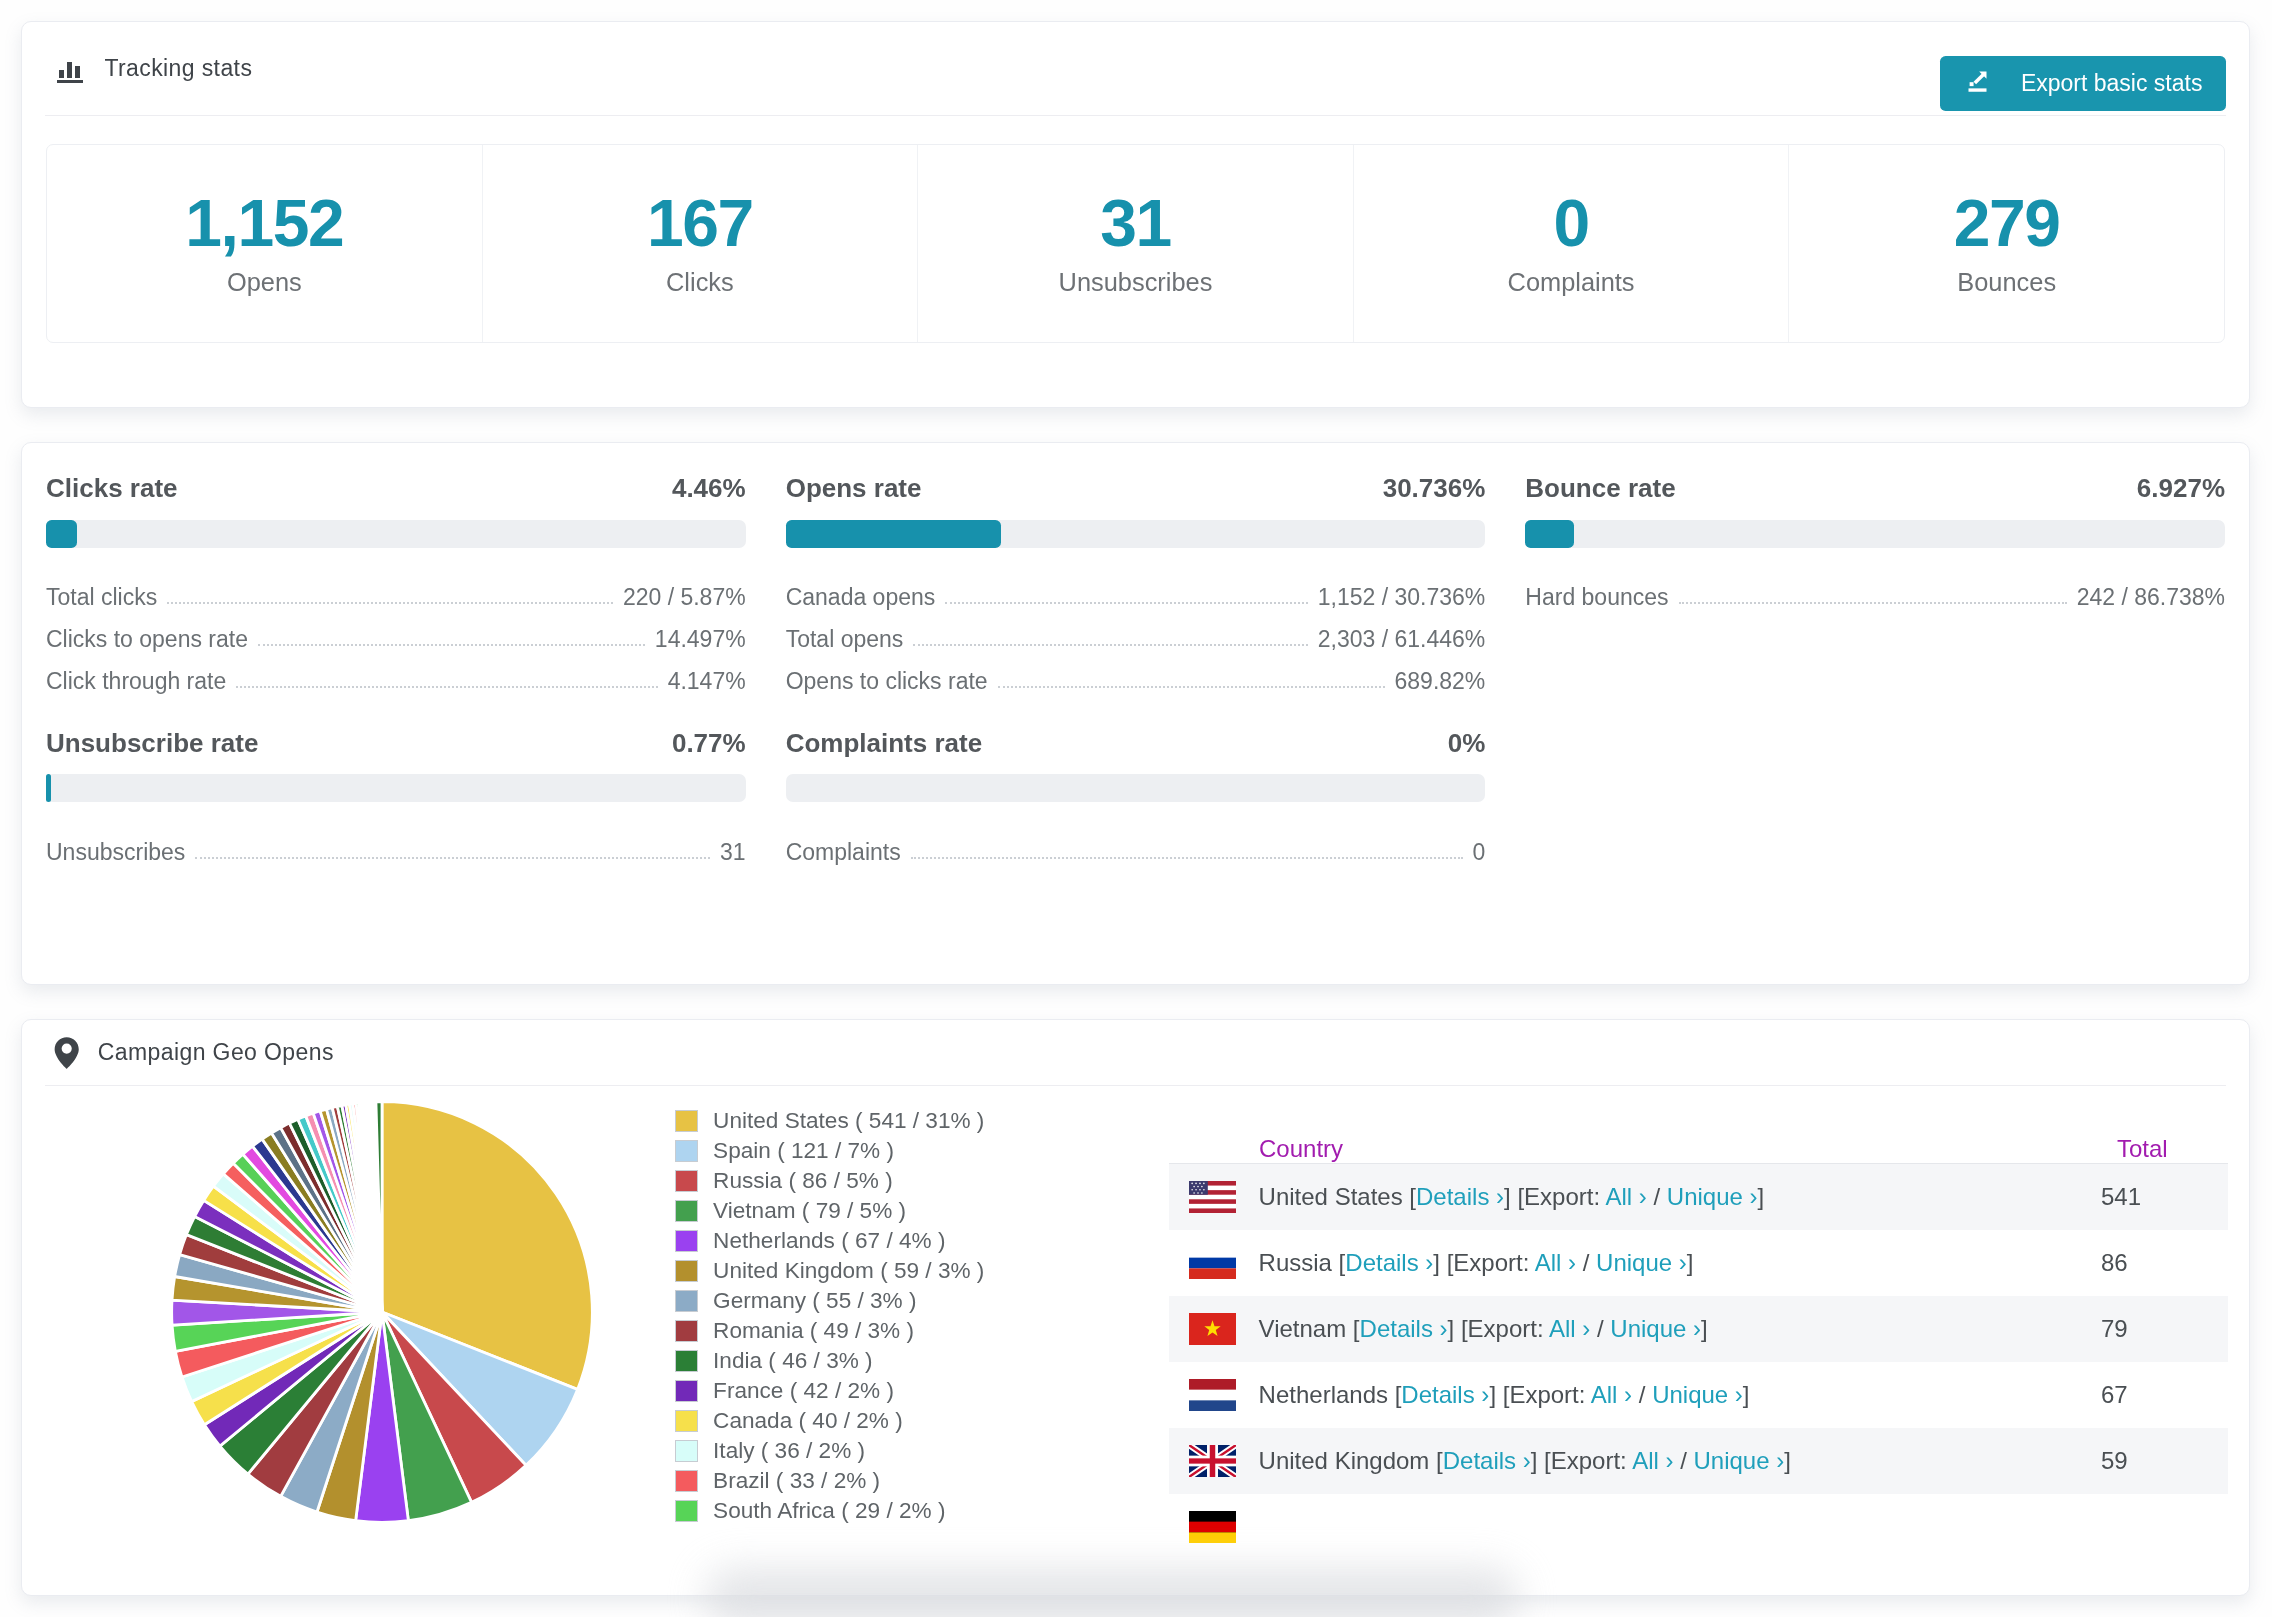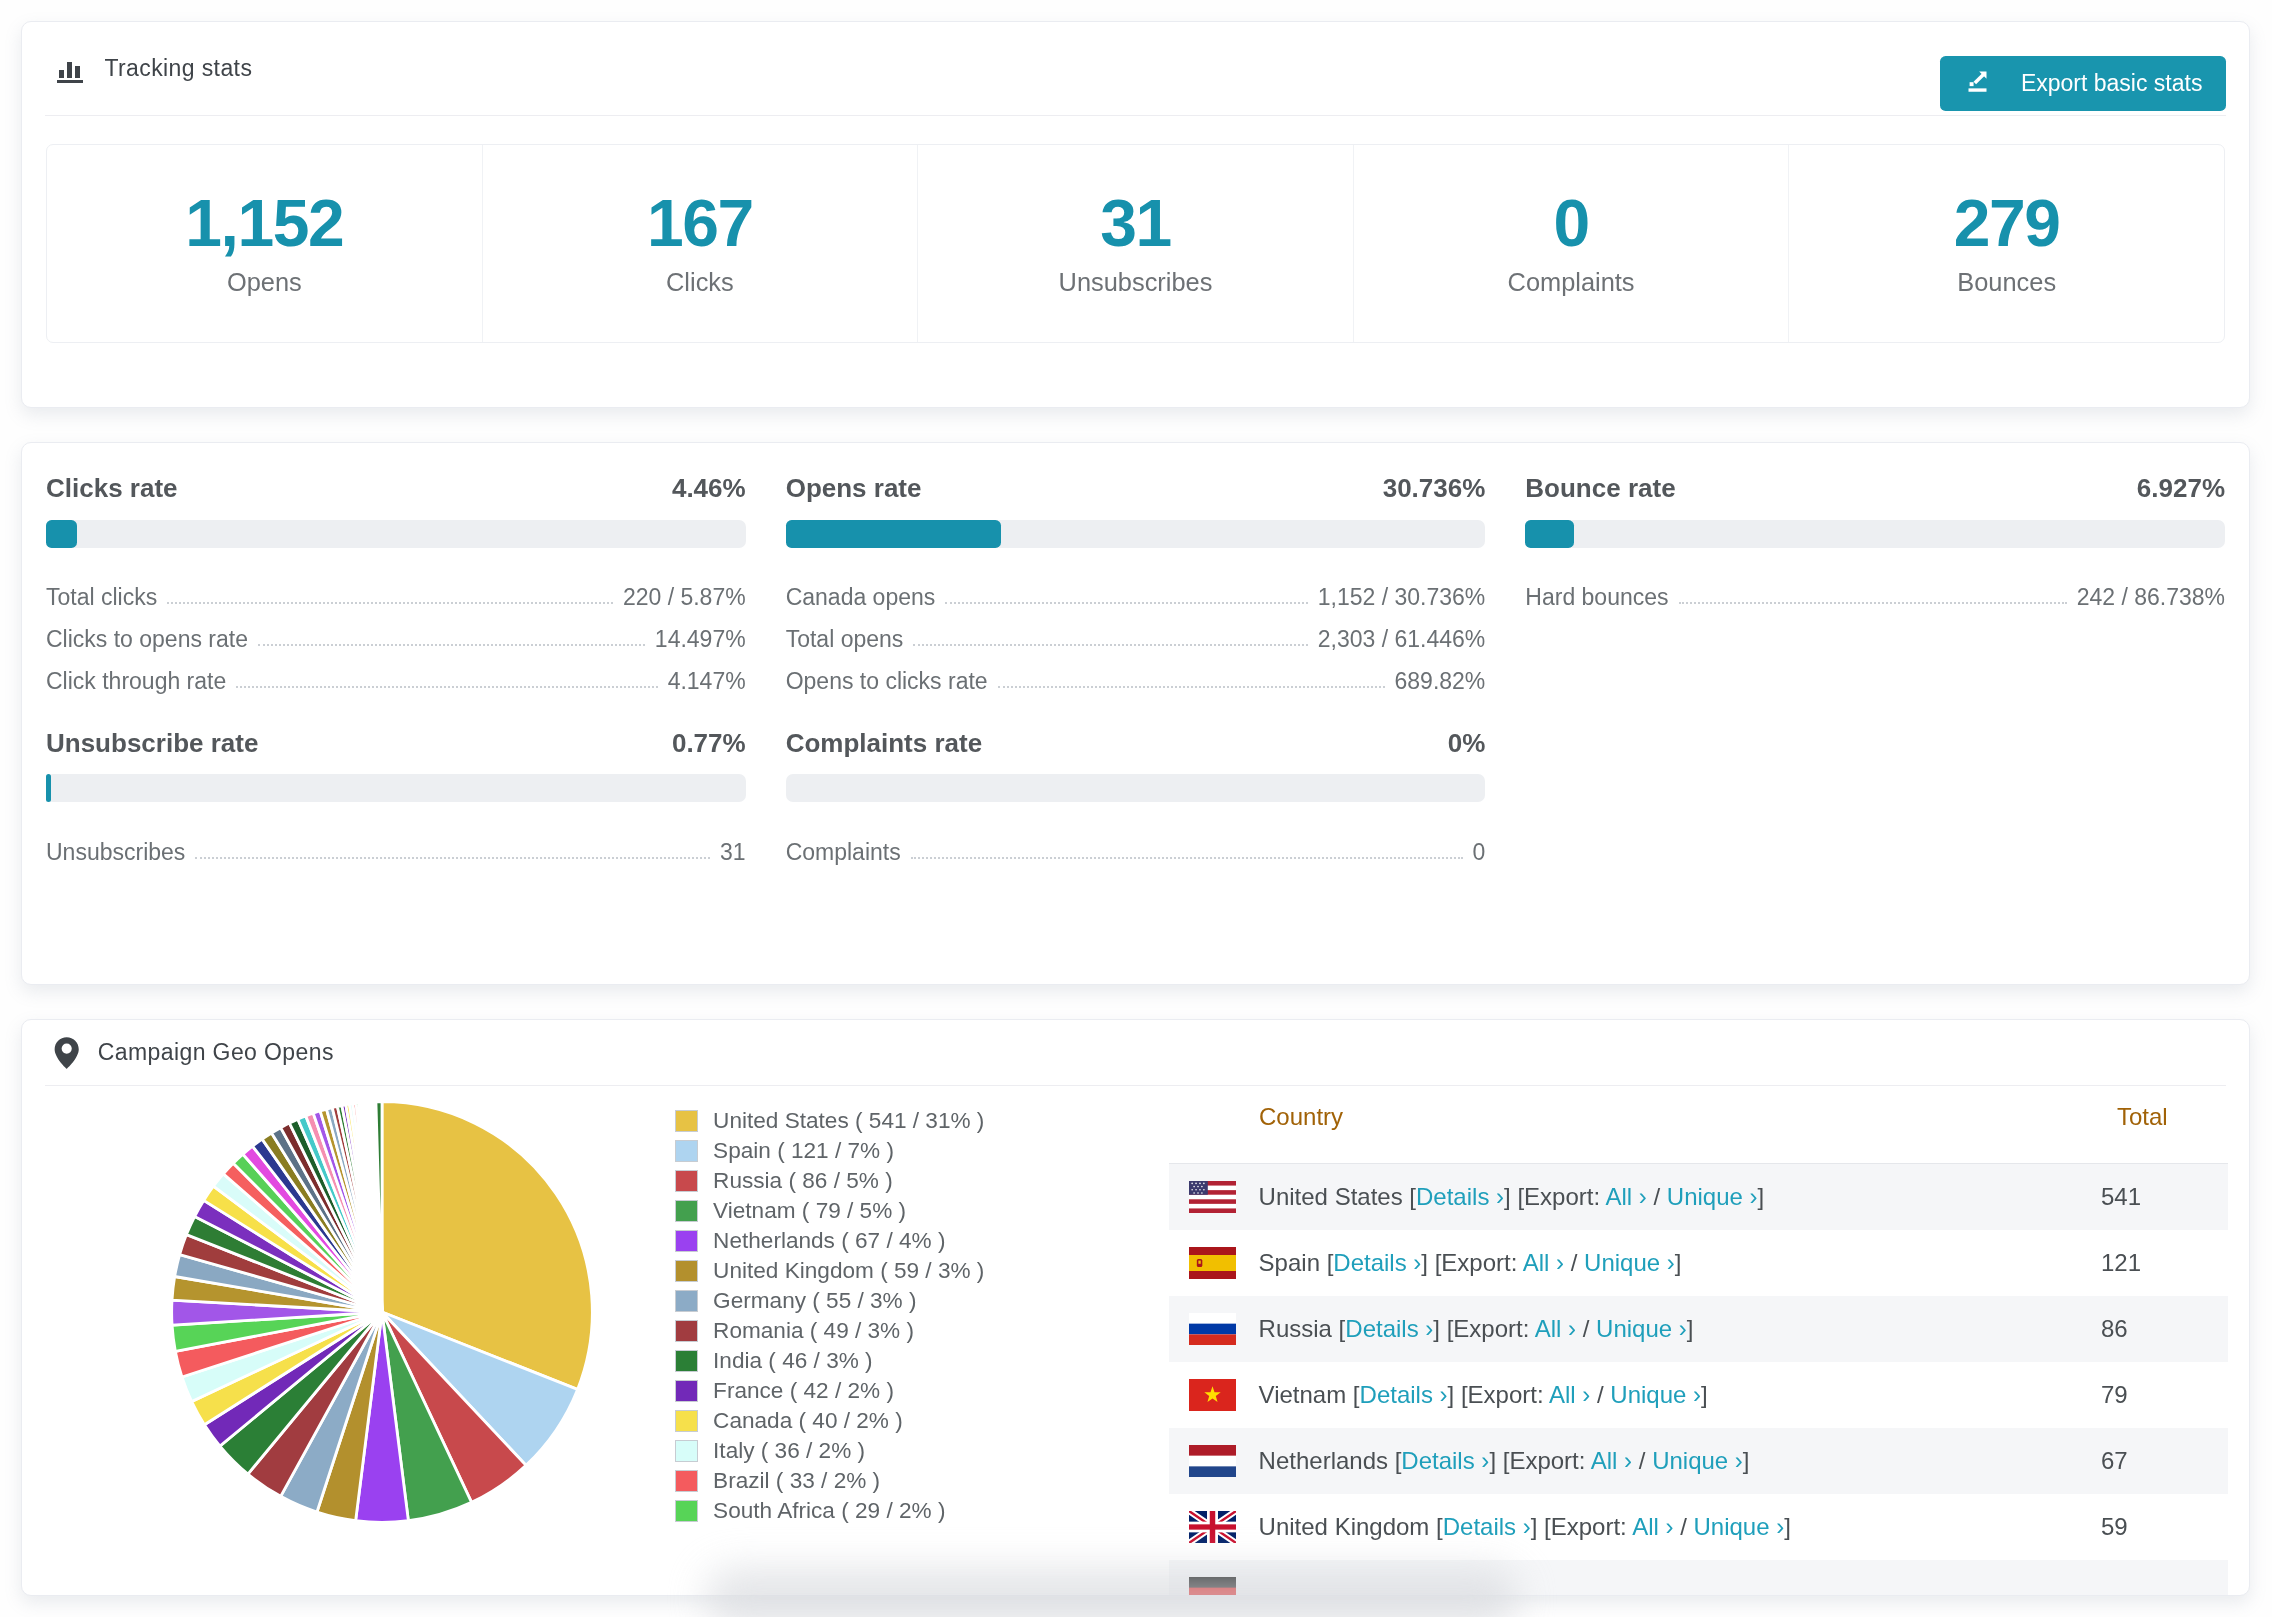--- a/index.html
+++ b/index.html
@@ -45,21 +45,21 @@
   .srow .lab, .srow .val { font-size:23px; color:#6b7074; line-height:1.15; white-space:nowrap; }
   .srow .lead { flex:1; border-bottom:2.1px dotted #cbcfd4; margin:0 10px 6.4px; }
 
   .geo-body { position:relative; height:511px; }
   #pie { position:absolute; left:144px; top:10px; }
   .legend { position:absolute; left:653px; top:20px; list-style:none; margin:0; padding:0; }
   .legend li { display:flex; align-items:center; height:30px; font-size:22.6px; color:#5f6468; white-space:nowrap; }
   .legend .sw { width:22.6px; height:22.6px; border:1.4px solid #c7ccd2; margin-right:15.5px; flex:none; }
 
   .geo-table { position:absolute; left:1147px; top:17px; width:1059px; }
-  .thead { position:relative; height:61px; border-bottom:1.4px solid #e5e7eb; font-size:24px; color:#a16207; display:flex; align-items:flex-start; }
+  .thead { position:relative; height:61px; border-bottom:1.4px solid #e5e7eb; font-size:24px; color:#a21caf; display:flex; align-items:flex-end; }
   .th-country { margin-left:90px; }
   .th-total { position:absolute; left:932px;margin-left:16px; }
   .trow { position:relative; height:66px; display:flex; align-items:center; padding-left:20px; font-size:24px; color:#4a4f53; }
   #tbody .trow:nth-child(odd) { background:#f5f6f8; }
   .flag { width:47px; height:32px; flex:none; box-shadow:inset 0 0 0 0.7px rgba(0,0,0,0.08); }
   .flag svg { width:100%; height:100%; display:block; }
   .cname { margin-left:22.6px; white-space:nowrap; }
   .tlink { color:#1f9fbb; text-decoration:none; cursor:pointer; }
   .ttotal { position:absolute; left:932px; }
 
@@ -379,33 +379,20 @@
                 <circle cx="11.5" cy="15" r="1" fill="#fff"></circle>
                 <circle cx="16.5" cy="15" r="1" fill="#fff"></circle>
               </svg>
             </span>
             <span class="cname">United States [<a class="tlink">Details ›</a>] [Export: <a class="tlink">All ›</a> / <a class="tlink">Unique ›</a>]</span>
             <span class="ttotal">541</span>
           </div>
           <div class="trow">
             <span class="flag">
               <svg viewBox="0 0 60 40" preserveAspectRatio="none">
-                <rect width="60" height="40" fill="#F1BF00"></rect>
-                <rect width="60" height="10" fill="#AA151B"></rect>
-                <rect y="30" width="60" height="10" fill="#AA151B"></rect>
-                <rect x="10" y="15" width="7" height="10" rx="2" fill="#AA151B"></rect>
-                <rect x="12" y="17" width="3" height="4" fill="#F1BF00"></rect>
-              </svg>
-            </span>
-            <span class="cname">Spain [<a class="tlink">Details ›</a>] [Export: <a class="tlink">All ›</a> / <a class="tlink">Unique ›</a>]</span>
-            <span class="ttotal">121</span>
-          </div>
-          <div class="trow">
-            <span class="flag">
-              <svg viewBox="0 0 60 40" preserveAspectRatio="none">
                 <rect width="60" height="40" fill="#fff"></rect>
                 <rect y="13.3" width="60" height="13.4" fill="#0039A6"></rect>
                 <rect y="26.7" width="60" height="13.3" fill="#D52B1E"></rect>
               </svg>
             </span>
             <span class="cname">Russia [<a class="tlink">Details ›</a>] [Export: <a class="tlink">All ›</a> / <a class="tlink">Unique ›</a>]</span>
             <span class="ttotal">86</span>
           </div>
           <div class="trow">
             <span class="flag">

